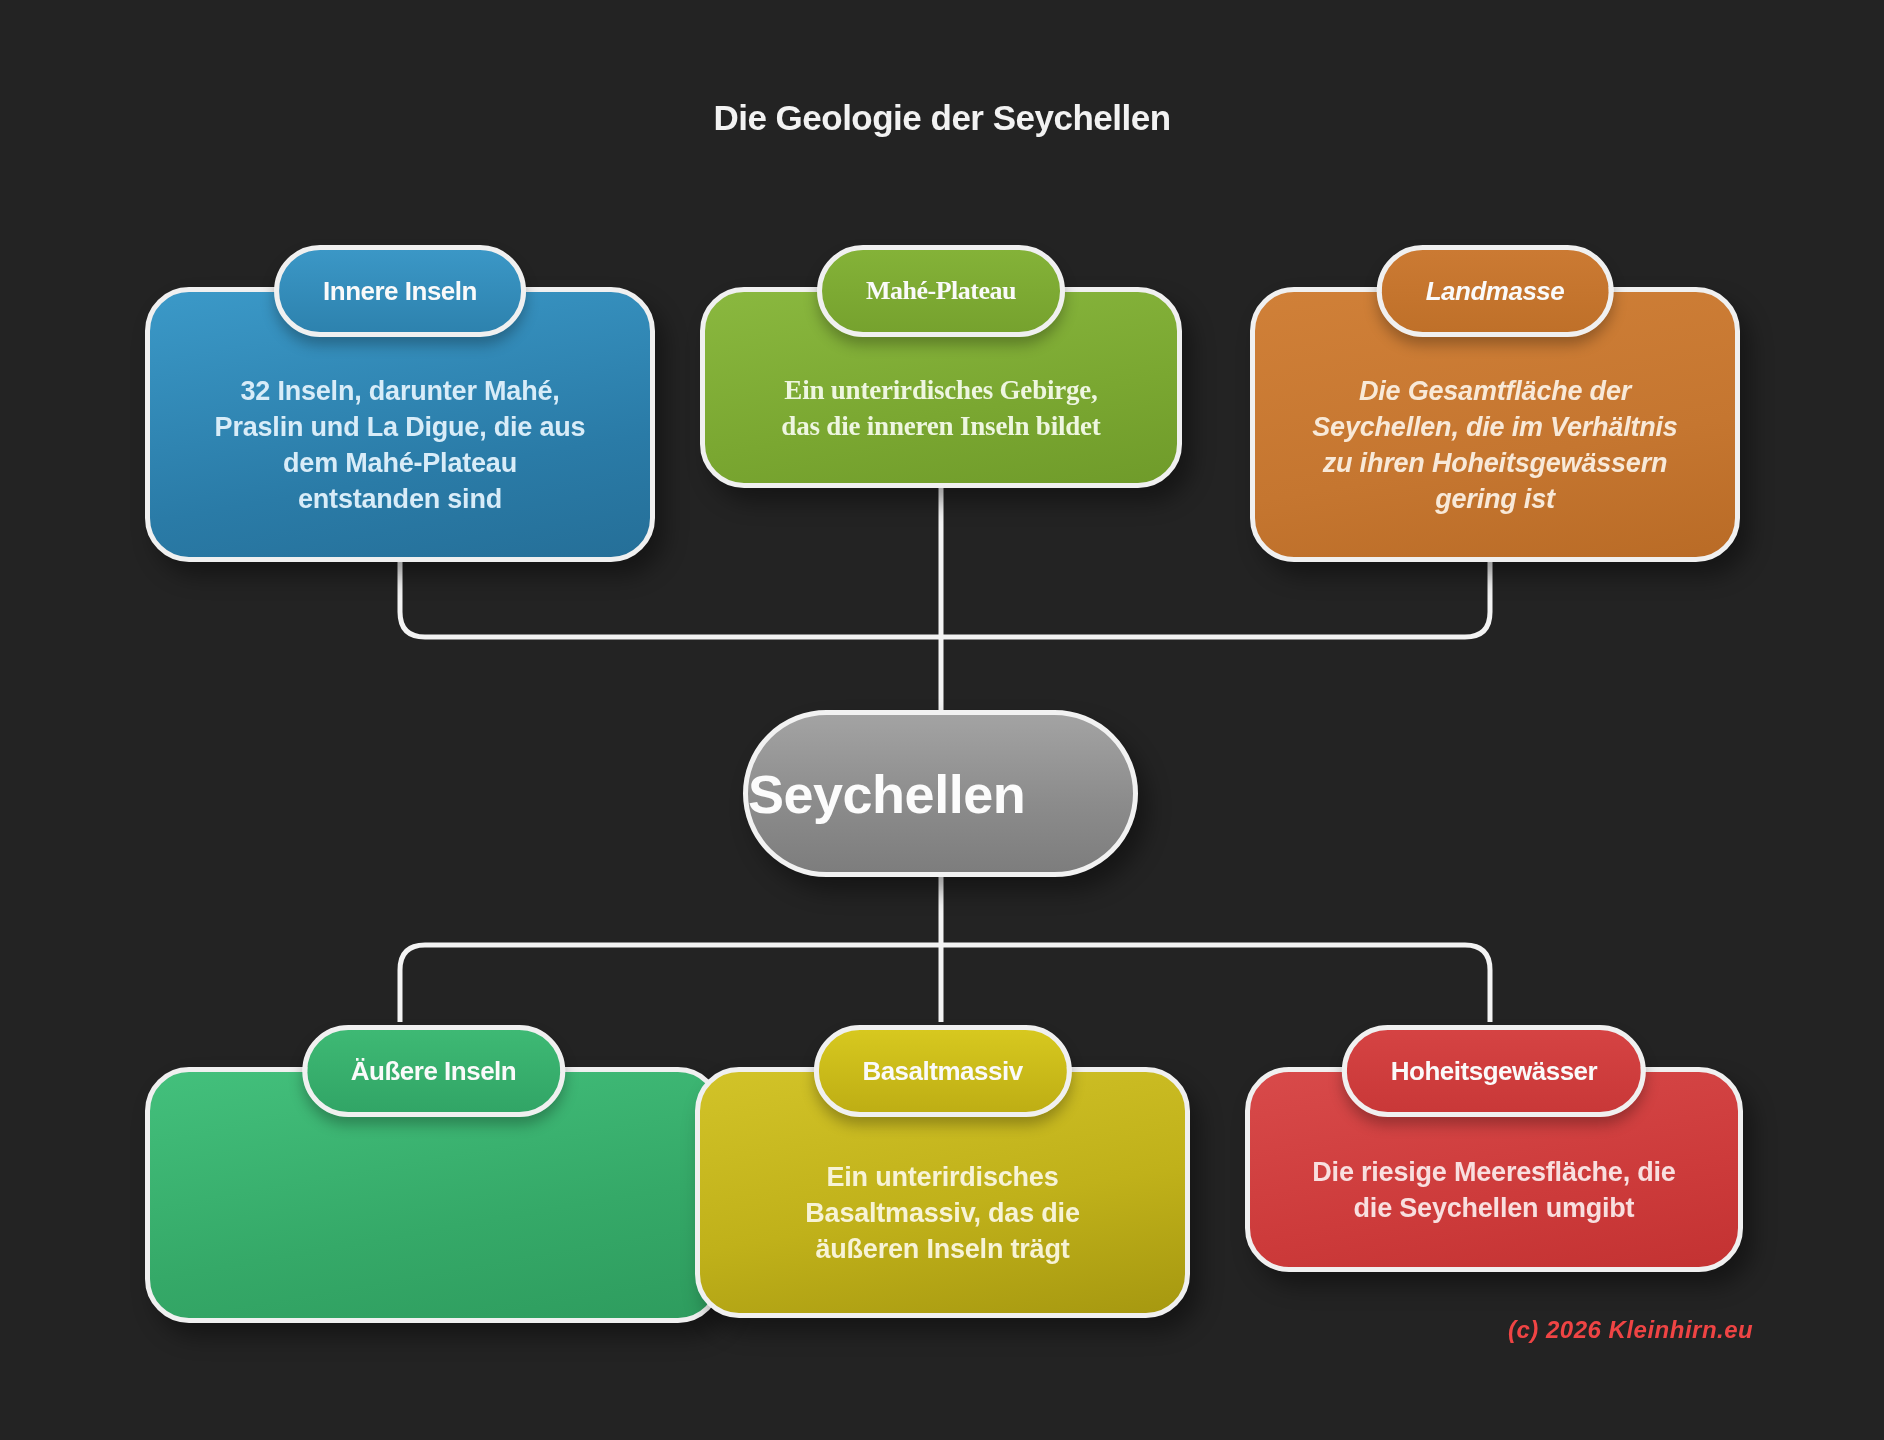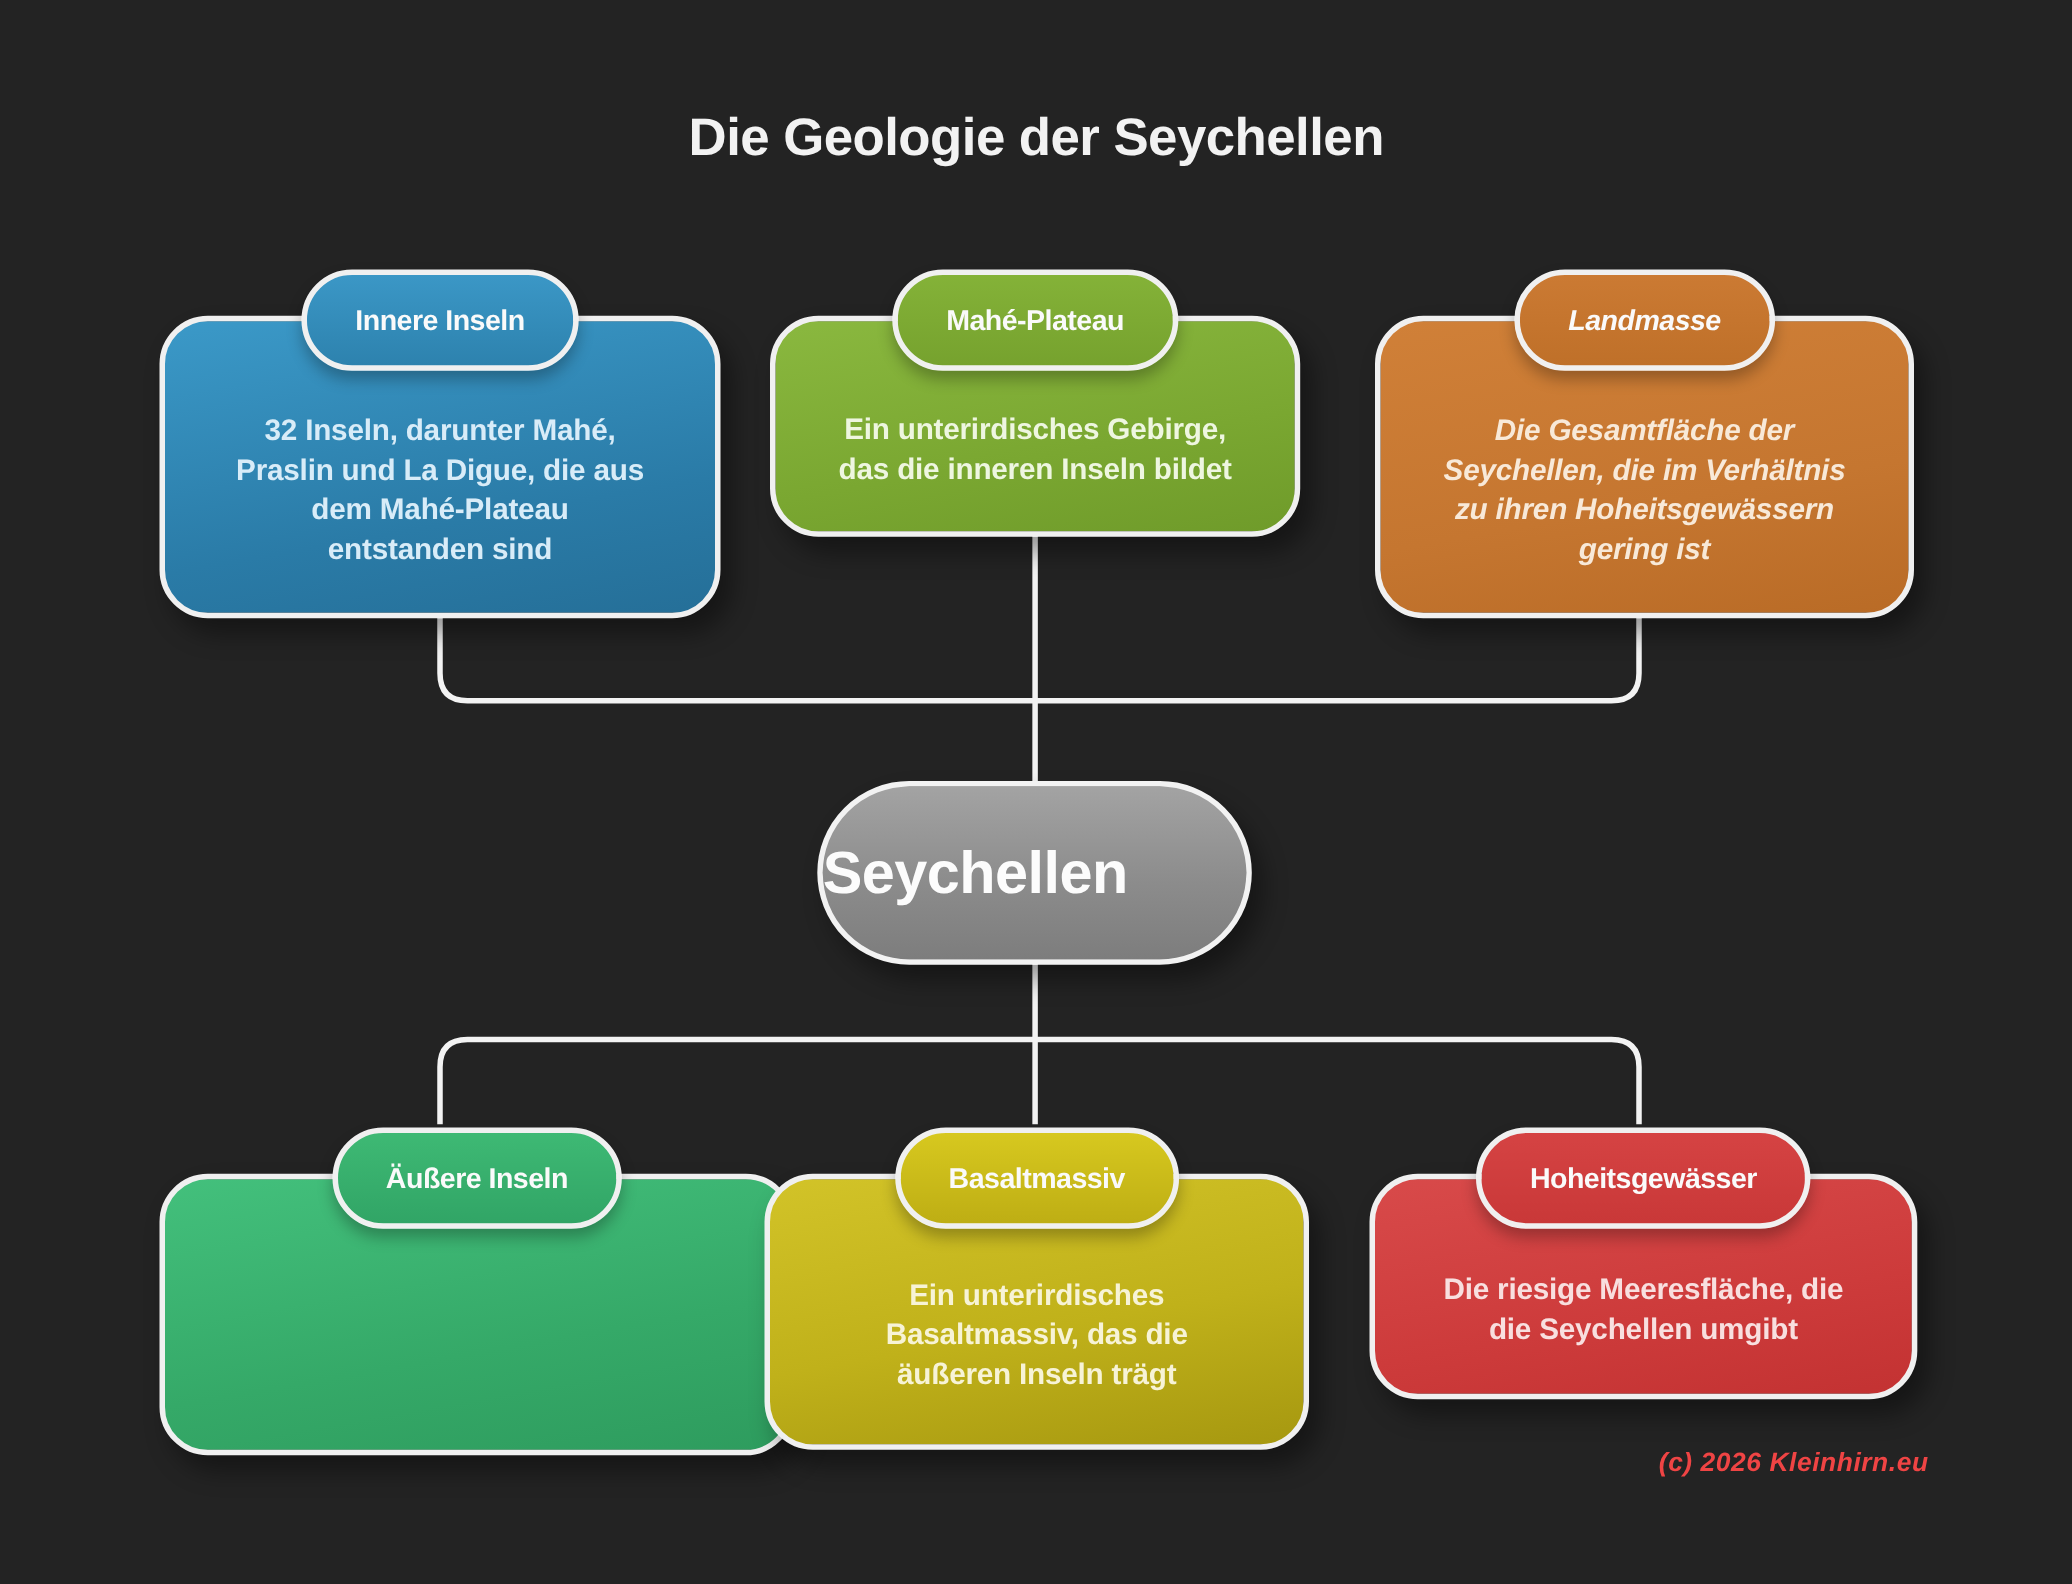--- a/index.html
+++ b/index.html
@@ -2,21 +2,21 @@
 <html><head>
 <meta charset="utf-8">
 <style>
   html,body{margin:0;padding:0;background:#232323;}
   .canvas{
     position:relative;width:1884px;height:1440px;background:#232323;
     overflow:hidden;font-family:"Liberation Sans",sans-serif;font-weight:bold;
   }
   .page-title{
     position:absolute;top:98px;left:0;width:100%;text-align:center;
-    font-size:48px;letter-spacing:-0.5px;color:#f2f2f2;
+    font-size:35px;letter-spacing:-0.5px;color:#f2f2f2;
   }
   svg.connectors{position:absolute;left:0;top:0;z-index:1;}
   svg.connectors path{stroke:#f3f3f3;stroke-width:5;fill:none;}
   
   .node{
     position:absolute;z-index:2;box-sizing:border-box;
     border:5px solid #f0f0f0;border-radius:44px;
     display:flex;align-items:center;justify-content:center;
     padding:48px 18px 8px 18px;
     box-shadow:10px 14px 22px rgba(0,0,0,0.38);
@@ -29,21 +29,21 @@
     box-shadow:0 8px 14px rgba(0,0,0,0.28);
   }
   .body{
     text-align:center;white-space:pre-line;
     font-size:27px;line-height:36px;letter-spacing:-0.2px;
   }
   
   .n-blue{background:linear-gradient(170deg,#3b99c8 0%,#2a7ba7 65%,#256f98 100%);}
   .n-blue .pill{background:linear-gradient(180deg,#3b97c6,#2d82ae);}
   .n-blue .body{color:#d8ecf8;}
-  .n-green{background:linear-gradient(170deg,#8ab83f 0%,#7aa731 60%,#6f9b2a 100%);}
+  .n-green{background:linear-gradient(170deg,#8ab83f 0%,#7aa731 60%,#6f9b2a 100%);font-family:Liberation Serif, serif;}
   .n-green .pill{background:linear-gradient(180deg,#84b238,#76a22e);}
   .n-green .body{color:#eef6e0;}
   .n-orange{background:linear-gradient(170deg,#d08038 0%,#c57630 60%,#b96b26 100%);font-style:italic;}
   .n-orange .pill{background:linear-gradient(180deg,#cb7a33,#bf7029);}
   .n-orange .body{color:#f8e9d8;}
   .n-emerald{background:linear-gradient(170deg,#43c07c 0%,#35a968 60%,#2e9c5e 100%);}
   .n-emerald .pill{background:linear-gradient(180deg,#3eb974,#31a566);}
   .n-emerald .body{color:#def4e8;}
   .n-yellow{background:linear-gradient(170deg,#d2c328 0%,#c0b11a 55%,#a69810 100%);}
   .n-yellow .pill{background:linear-gradient(180deg,#d7c81f,#beae14);}

